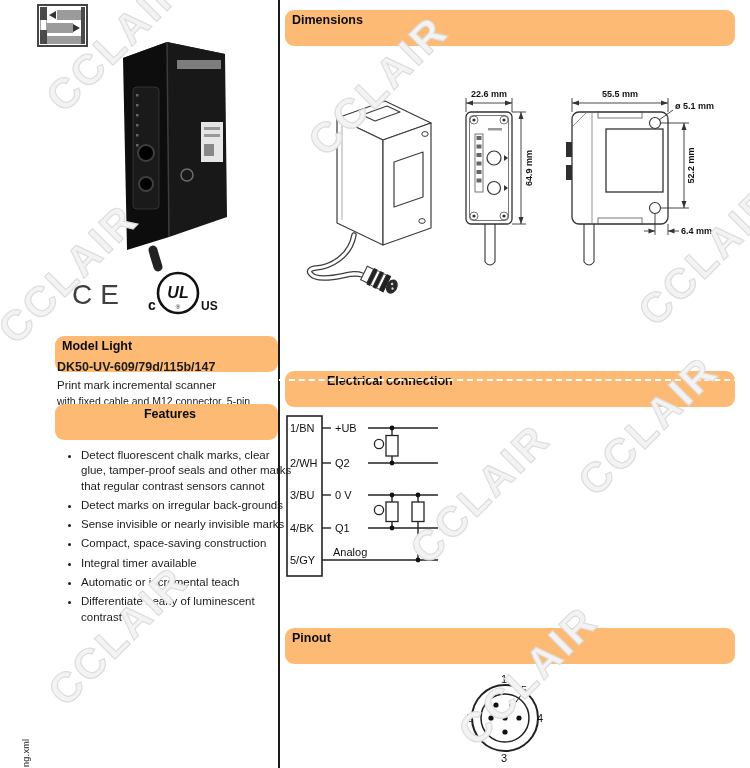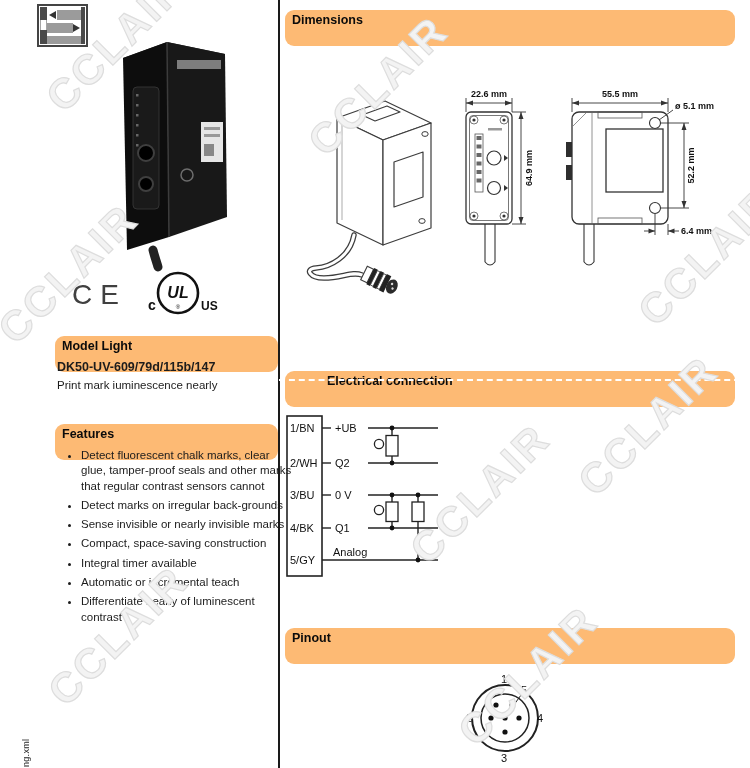--- a/index.html
+++ b/index.html
@@ -92,23 +92,24 @@
   <svg style="left:138px;top:266px;" width="80" height="56" viewBox="0 0 80 56">
     <circle cx="40" cy="27" r="20" fill="#fff" stroke="#111" stroke-width="2.6"></circle>
     <text x="40" y="32" text-anchor="middle" font-size="16" font-weight="bold" font-style="italic">UL</text>
     <text x="40" y="43" text-anchor="middle" font-size="6">®</text>
     <text x="14" y="44" text-anchor="middle" font-size="14" font-weight="bold">c</text>
     <text x="63" y="44" text-anchor="start" font-size="12" font-weight="bold">US</text>
   </svg>
 
   <div class="bar" style="left:55px;top:336px;width:223px;">Model Light</div>
   <div class="model-number">DK50-UV-609/79d/115b/147</div>
-  <div class="model-desc">Print mark iuminescence nearly</div>
-
-  <div class="bar" style="left:55px;top:424px;width:223px;">Features</div>
+  <div class="model-desc">Print mark incremental scanner</div>
+  <div class="model-sub">with fixed cable and M12 connector, 5-pin</div>
+
+  <div class="bar" style="left:55px;top:404px;width:223px;text-align:center;">Features</div>
   <ul class="features-list">
     <li>Detect fluorescent chalk marks, clear glue, tamper-proof seals and other marks that regular contrast sensors cannot</li>
     <li>Detect marks on irregular back-grounds</li>
     <li>Sense invisible or nearly invisible marks</li>
     <li>Compact, space-saving construction</li>
     <li>Integral timer available</li>
     <li>Automatic or incremental teach</li>
     <li>Differentiate nearly of luminescent contrast</li>
   </ul>
 

